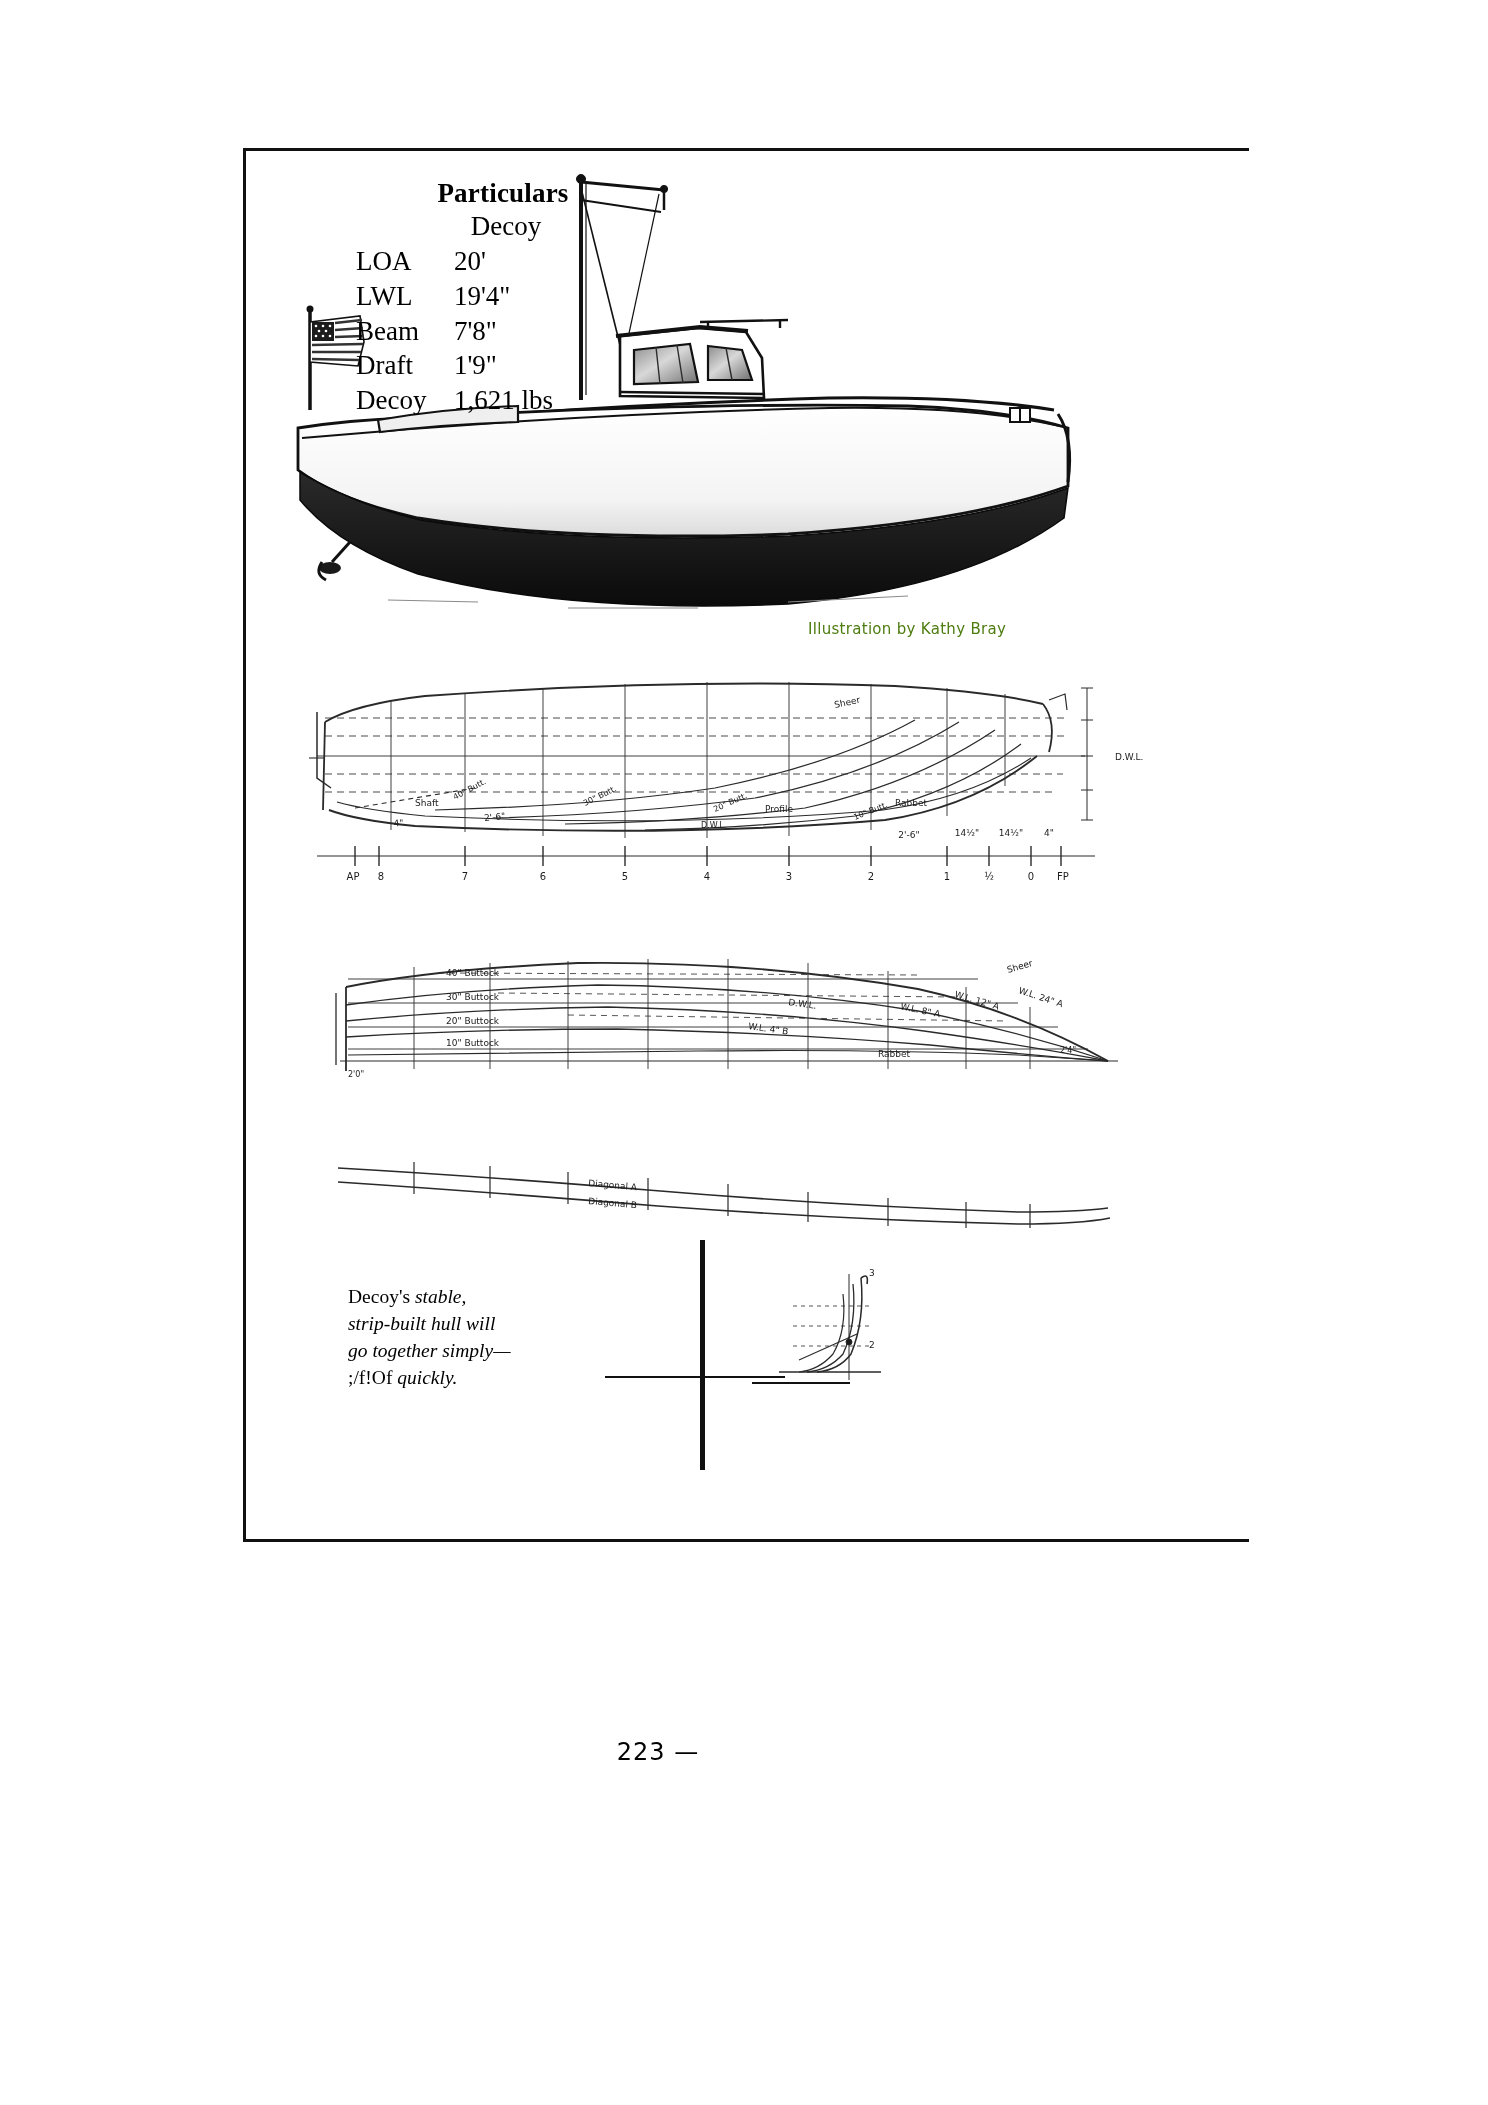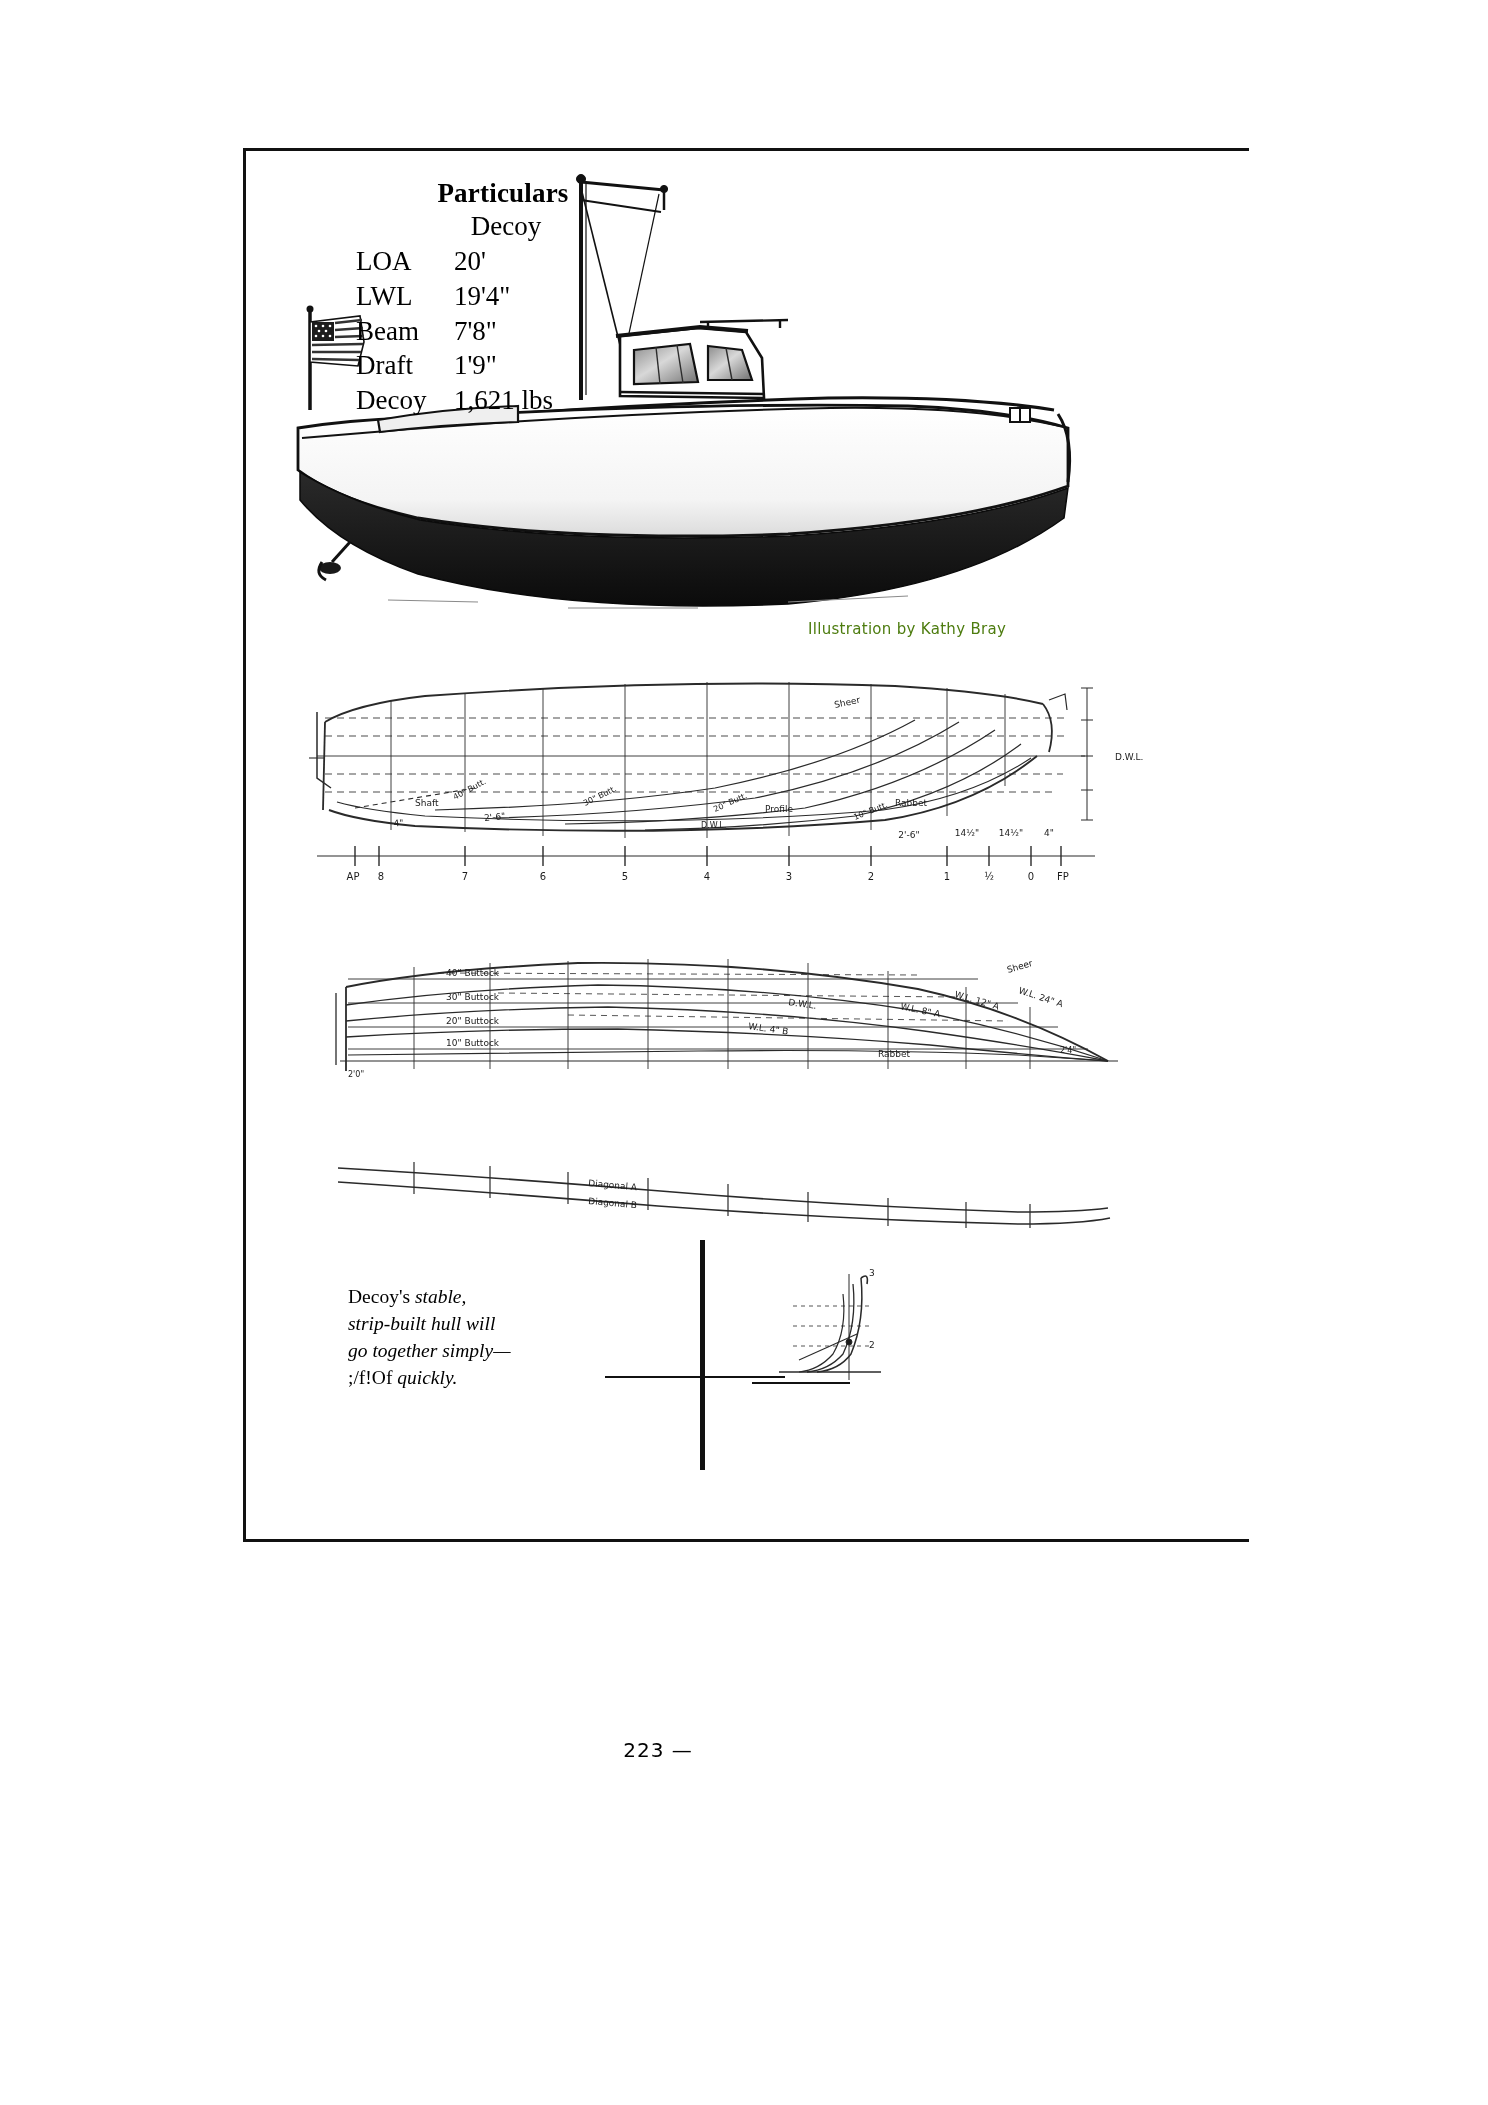--- a/index.html
+++ b/index.html
@@ -160,21 +160,21 @@
   }
 
   
   #page-number {
     position: absolute;
     left: 0;
     top: 1738px;
     width: 1316px;
     text-align: center;
     font-family: "DejaVu Sans", sans-serif;
-    font-size: 20px;
+    font-size: 24px;
     letter-spacing: 1px;
   }
 
   svg text {
     font-family: "DejaVu Sans", sans-serif;
     fill: #1b1b1b;
   }
 </style>
 </head>
 <body>

